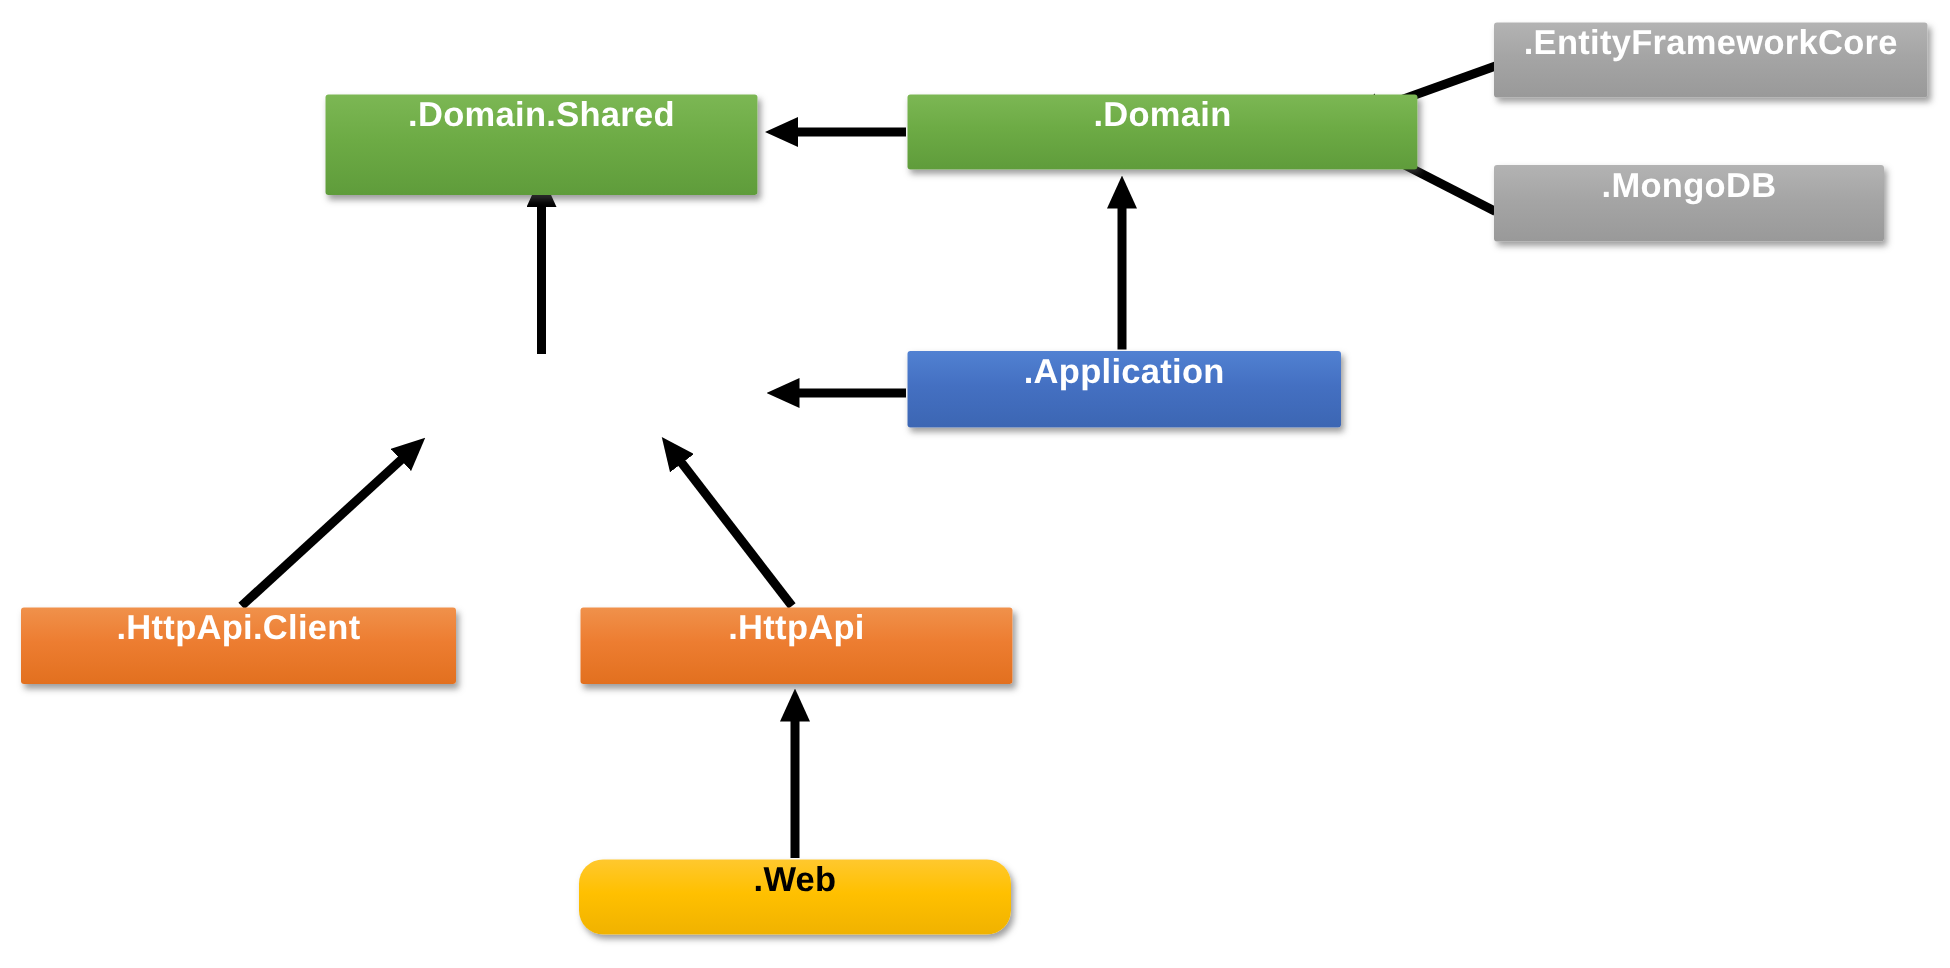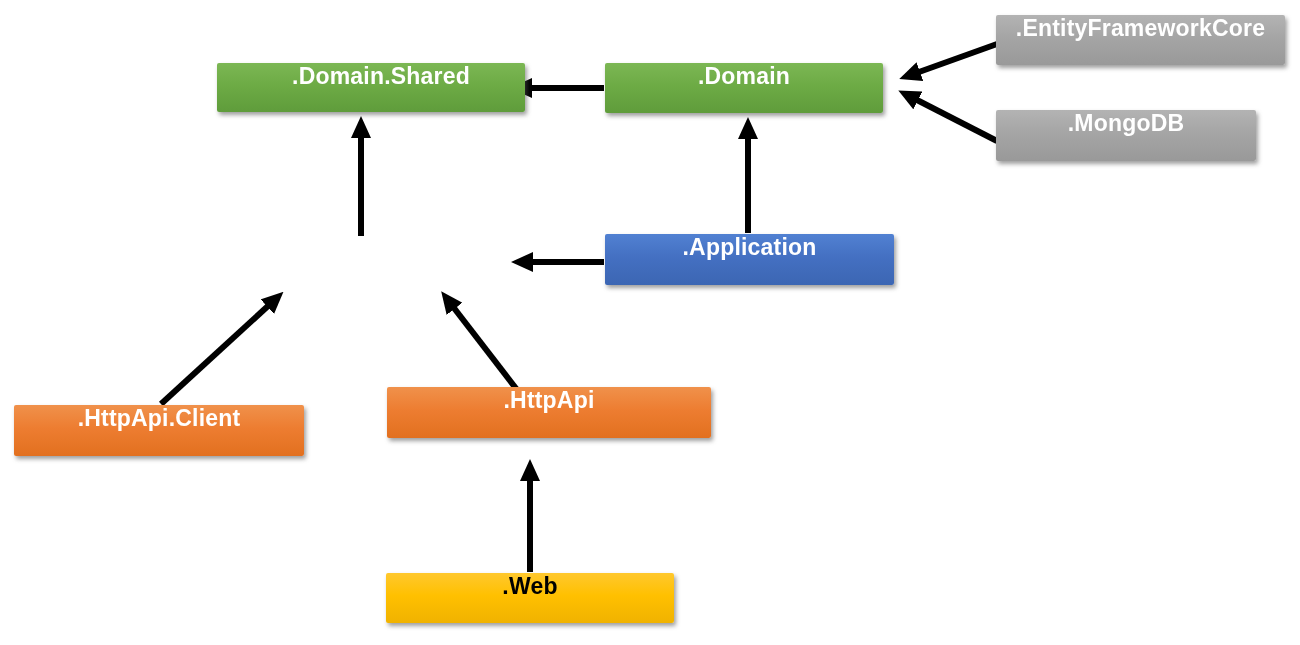--- a/index.html
+++ b/index.html
@@ -38,29 +38,29 @@
     box-shadow: 2px 3px 4px rgba(80, 80, 80, 0.55);
     letter-spacing: 0.2px;
     white-space: nowrap;
   }
   .green  { background: linear-gradient(to bottom, #7cb754 0%, #6dab45 45%, #5f9c3b 100%); }
   .blue   { background: linear-gradient(to bottom, #5181d2 0%, #4470c2 45%, #3c66b3 100%); }
   .gray   { background: linear-gradient(to bottom, #b3b3b3 0%, #a5a5a5 45%, #999999 100%); }
   .orange { background: linear-gradient(to bottom, #f0914b 0%, #ed7d31 45%, #e2701f 100%); }
   .yellow { background: linear-gradient(to bottom, #ffc82e 0%, #ffc000 45%, #f0b200 100%); color: #000000; }
 
-  .n-domain-shared   { left: 217px; top: 63px;  width: 288px; height: 49px; padding-left: 20px; }
-  .n-domain          { left: 605px; top: 63px;  width: 278px; height: 50px; }
+  .n-domain-shared   { left: 217px; top: 63px;  width: 288px; height: 67px; }
+  .n-domain          { left: 605px; top: 63px;  width: 340px; height: 50px; }
   .n-efcore          { left: 996px; top: 15px;  width: 289px; height: 50px; }
   .n-mongodb         { left: 996px; top: 110px; width: 260px; height: 51px; }
   .n-app-contracts   { left: 217px; top: 237px; width: 289px; height: 51px; }
   .n-application     { left: 605px; top: 234px; width: 289px; height: 51px; }
   .n-httpapi-client  { left: 14px;  top: 405px; width: 290px; height: 51px; }
-  .n-httpapi         { left: 387px; top: 387px; width: 324px; height: 51px; }
-  .n-web             { left: 386px; top: 573px; width: 288px; height: 50px; }
+  .n-httpapi         { left: 387px; top: 405px; width: 288px; height: 51px; }
+  .n-web             { left: 386px; top: 573px; width: 288px; height: 50px; border-radius: 16px; }
 </style>
 </head>
 <body>
 
 <div class="stage">
 
   <svg class="arrows-layer" viewBox="0 0 1300 645" xmlns="http://www.w3.org/2000/svg">
     <defs>
       <marker id="ah" viewBox="0 0 22 20" markerWidth="22" markerHeight="20" refX="1" refY="10" orient="auto" markerUnits="userSpaceOnUse">
         <path d="M0,0 L22,10 L0,20 Z" fill="#000000"></path>

